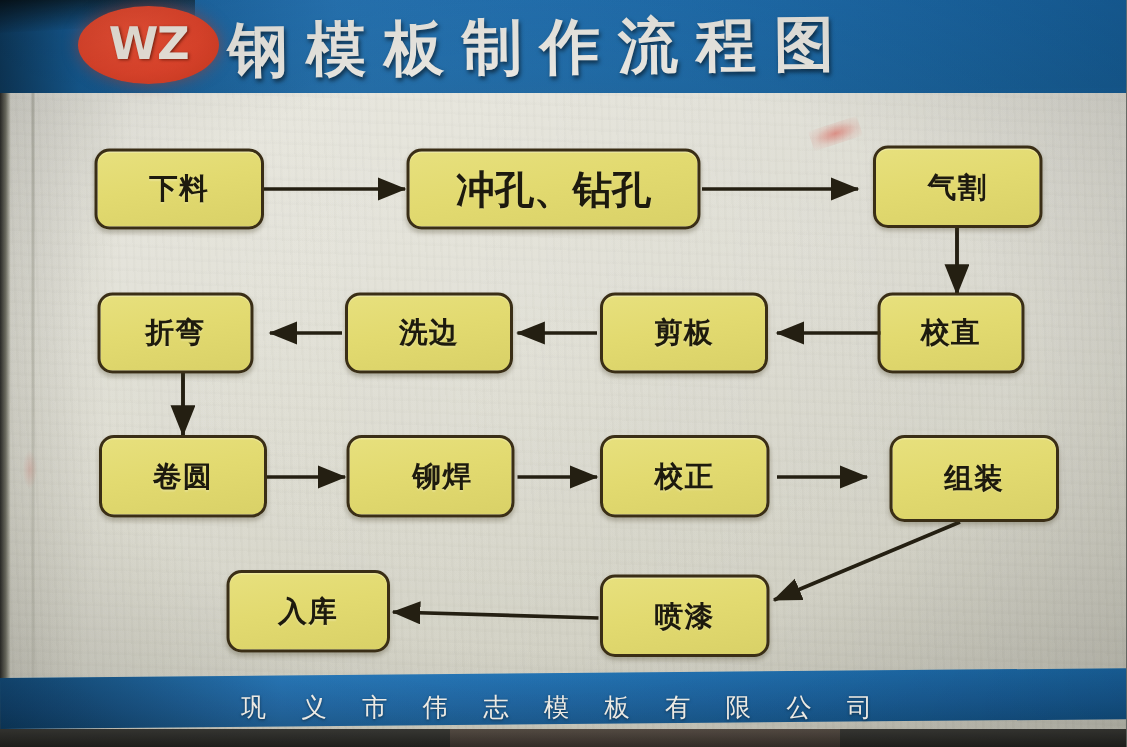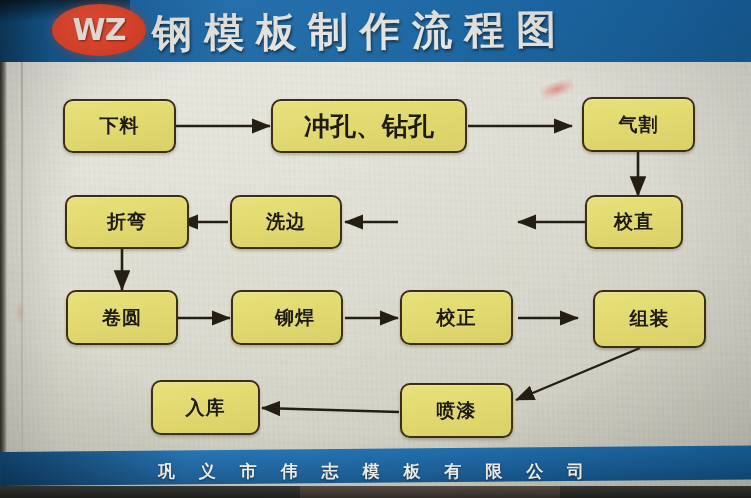--- a/index.html
+++ b/index.html
@@ -94,21 +94,21 @@
     overflow:hidden;
   }
   .footer:after{
     content:"";position:absolute;inset:0;
     background:linear-gradient(90deg, rgba(0,0,0,0.35) 0%, rgba(255,255,255,0.05) 25%, rgba(0,0,0,0.10) 100%);
   }
   .footer-text{
     position:absolute;left:0;top:0;width:751px;height:34px;
     display:flex;align-items:center;justify-content:center;
     font-family:"DejaVu Sans","Liberation Sans",sans-serif;
-    font-size:17px;font-weight:bold;letter-spacing:9px;
+    font-size:17px;font-weight:normal;letter-spacing:9px;
     color:#eceae4;
     text-shadow:0 1px 2px rgba(0,0,0,0.5);
     z-index:2;
   }
   .footer-bottom{
     position:absolute;left:0;top:486px;width:751px;height:12px;
     background:linear-gradient(180deg,#3a3a36 0%, #22221f 100%);
   }
   .footer-bottom-b{
     position:absolute;left:300px;top:486px;width:260px;height:12px;
@@ -199,24 +199,25 @@
   </svg>
 
   <div class="node" style="left:63px;top:99px;width:113px;height:54px;">下料</div>
 
   <div class="node wide" style="left:271px;top:99px;width:196px;height:54px;">冲孔、钻孔</div>
 
   <div class="node" style="left:582px;top:97px;width:113px;height:55px;">气割</div>
 
   <div class="node" style="left:585px;top:195px;width:98px;height:54px;">校直</div>
 
+  <div class="node" style="left:400px;top:195px;width:112px;height:54px;">剪板</div>
 
   <div class="node" style="left:230px;top:195px;width:112px;height:54px;">洗边</div>
 
-  <div class="node" style="left:65px;top:195px;width:124px;height:54px;">折弯</div>
+  <div class="node" style="left:65px;top:195px;width:104px;height:54px;">折弯</div>
 
   <div class="node" style="left:66px;top:290px;width:112px;height:55px;">卷圆</div>
 
   <div class="node" style="left:231px;top:290px;width:112px;height:55px;padding-left:16px;">铆焊</div>
 
   <div class="node" style="left:400px;top:290px;width:113px;height:55px;">校正</div>
 
   <div class="node" style="left:580px;top:290px;width:113px;height:58px;margin-left:13px;">组装</div>
 
   <div class="node" style="left:400px;top:383px;width:113px;height:55px;">喷漆</div>

